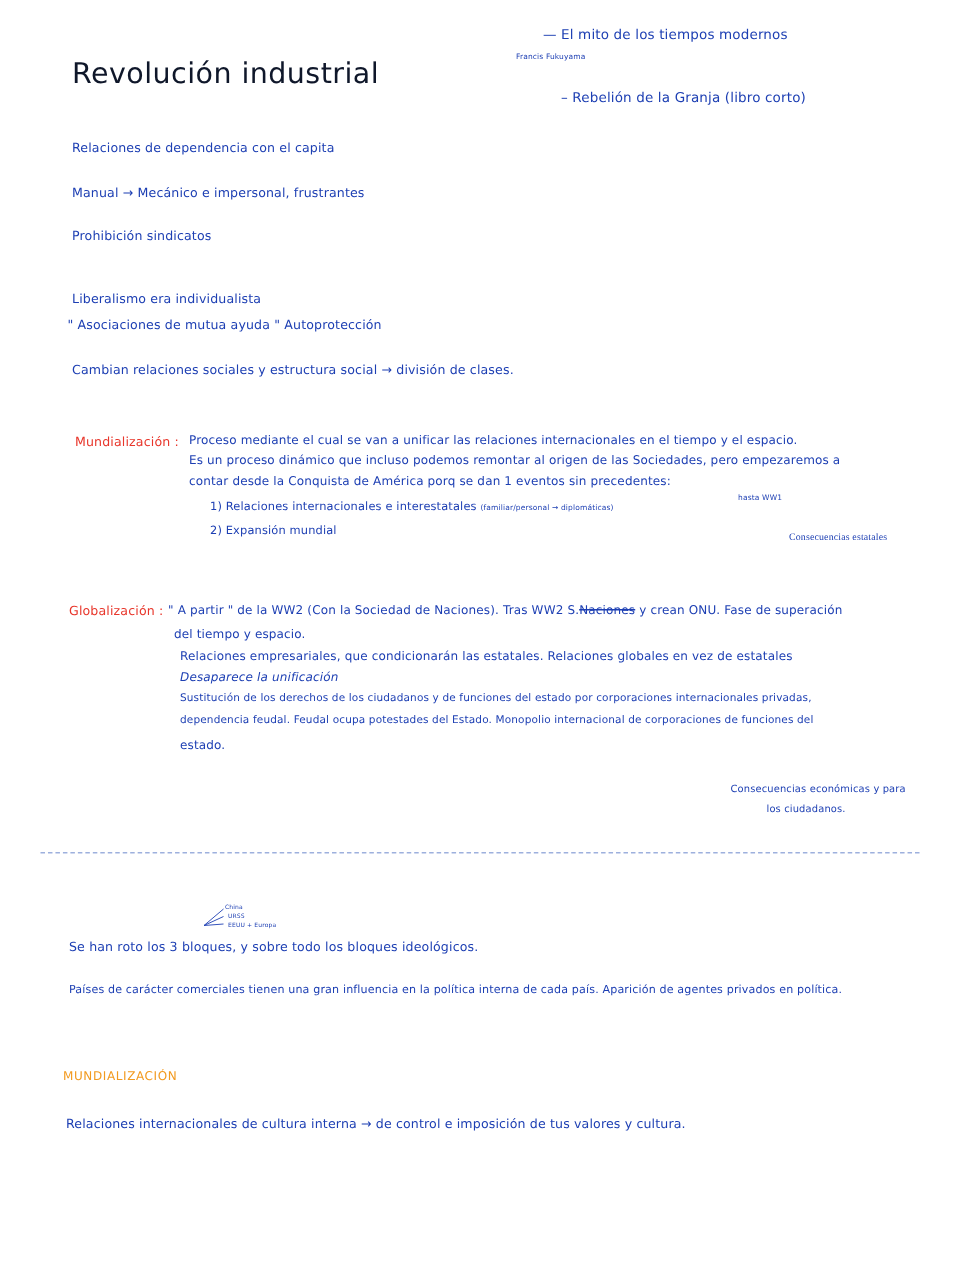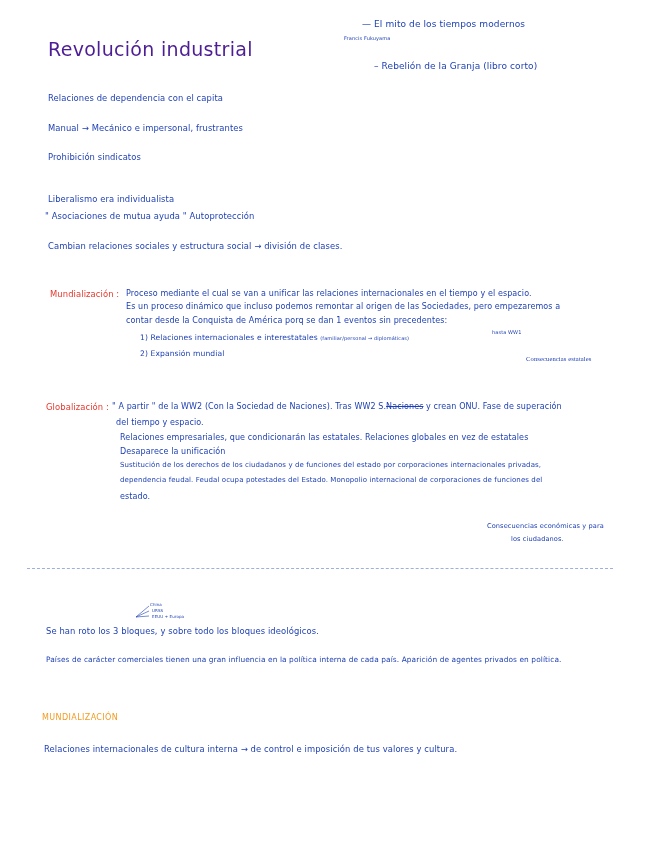--- a/index.html
+++ b/index.html
@@ -1,19 +1,19 @@
 <!DOCTYPE html>
 <html><head>
 <meta charset="utf-8">
 <style>
   html, body { margin:0; padding:0; background:#ffffff; }
   body { width:646px; height:848px; position:relative; overflow:hidden;
          font-family:"DejaVu Sans", sans-serif; color:#1a3fb0; }
   .t { position:absolute; white-space:nowrap; font-size:8.4px; line-height:1; color:#1d3fb3; letter-spacing:0.1px; }
-  .title { color:#4c1d95; font-size:19px; letter-spacing:0.3px; }
+  .title { color:#0f172a; font-size:19px; letter-spacing:0.3px; }
   .red { color:#e8362b; }
   .orange { color:#f29a1f; letter-spacing:0.4px; }
   .tiny { font-size:5px; }
   .small { font-size:6.6px; }
   .mid { font-size:9px;margin-left:20px; }
   .strike { text-decoration: line-through; }
   .rule { position:absolute; left:27px; top:568px; width:586px; border-top:1px dashed #9db0dd; }
   .annot-lines { position:absolute; left:135px; top:604px; width:16px; height:14px; }
 </style>
 </head>
@@ -40,21 +40,21 @@
   <span class="tiny">(familiar/personal → diplomáticas)</span>
 </div>
 <div class="t" style="left:140px;top:350px;font-size:7.6px;">2) Expansión mundial</div>
 <div class="t tiny" style="left:492px;top:330px;">hasta WW1</div>
 <div class="t small" style="left:526px;top:356px;font-family:Liberation Serif, serif;">Consecuencias estatales</div>
 
 <div class="t red" style="left:46px;top:403px;">Globalización :</div>
 <div class="t" style="left:112px;top:403px;font-size:8px;"><span>" A partir " de la WW2 (Con la Sociedad de Naciones). Tras WW2 S.</span><span class="strike">Naciones</span><span> y crean ONU. Fase de superación</span></div>
 <div class="t" style="left:116px;top:419px;font-size:8px;">del tiempo y espacio.</div>
 <div class="t" style="left:120px;top:434px;font-size:8px;">Relaciones empresariales, que condicionarán las estatales. Relaciones globales en vez de estatales</div>
-<div class="t" style="left:120px;top:448px;font-size:8px;">Desaparece la unificación</div>
+<div class="t" style="left:120px;top:448px;font-size:8px;font-style:italic;">Desaparece la unificación</div>
 <div class="t" style="left:120px;top:462px;font-size:7px;">Sustitución de los derechos de los ciudadanos y de funciones del estado por corporaciones internacionales privadas,</div>
 <div class="t" style="left:120px;top:477px;font-size:7px;">dependencia feudal. Feudal ocupa potestades del Estado. Monopolio internacional de corporaciones de funciones del</div>
 <div class="t" style="left:120px;top:493px;font-size:8px;">estado.</div>
 <div class="t small" style="left:487px;top:523px;">Consecuencias económicas y para</div>
 <div class="t small" style="left:491px;top:536px;padding-left:20px;">los ciudadanos.</div>
 
 <div class="rule"></div>
 
 <svg class="annot-lines" viewBox="0 0 16 14">
   <path d="M1 13 L14 2 M1 13 L14 7 M1 13 L14 12" stroke="#1d3fb3" stroke-width="0.6" fill="none"></path>

